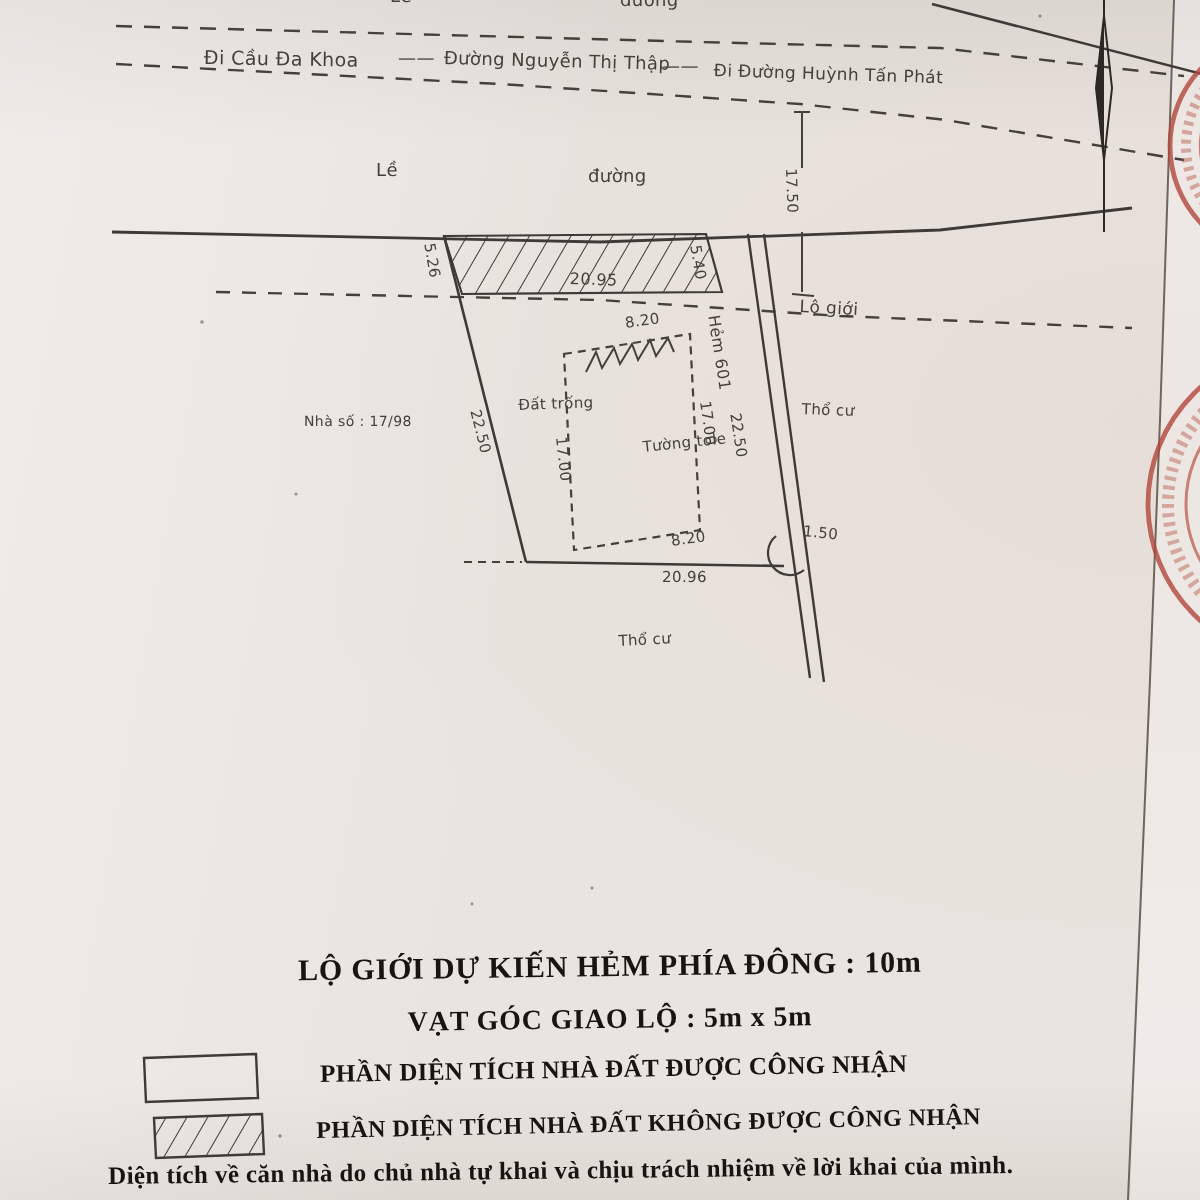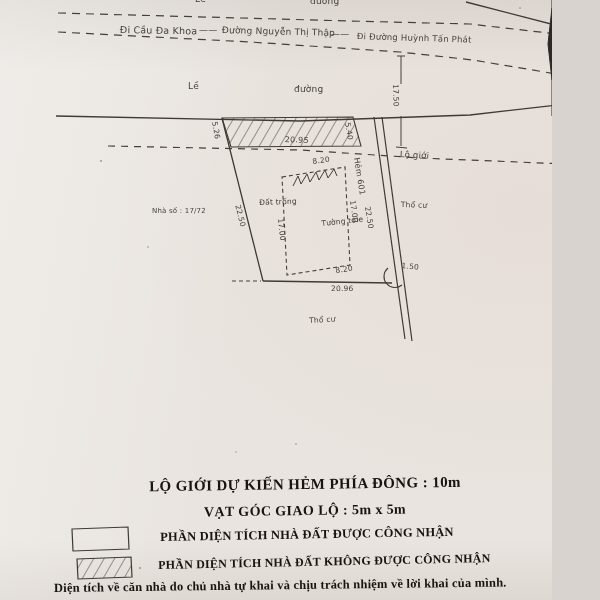--- a/index.html
+++ b/index.html
@@ -1,17 +1,17 @@
 <!DOCTYPE html>
 <html><head>
 <meta charset="utf-8">
 <style>
   html,body{margin:0;padding:0;background:#d8d3ce;}
   .page{
-    position:relative;width:552px;height:600px;overflow:hidden;
+    position:relative;width:600px;height:600px;overflow:hidden;
     background:
       radial-gradient(ellipse at 95% 35%, rgba(205,160,152,.10), rgba(0,0,0,0) 55%),
       linear-gradient(100deg, rgba(255,255,255,.30), rgba(255,255,255,0) 45%),
       linear-gradient(rgba(110,100,92,.10), rgba(0,0,0,0) 12%),
       linear-gradient(0deg, rgba(120,108,96,.10), rgba(0,0,0,0) 10%),
       #e9e4df;
     font-family:"DejaVu Sans",sans-serif;
   }
   svg.draw{position:absolute;left:0;top:0;}
   .lbl{position:absolute;white-space:nowrap;color:#46403a;transform-origin:0 0;
@@ -99,36 +99,36 @@
       <circle cx="140" cy="568" r="0.9"></circle>
         <circle cx="296" cy="444" r="0.8"></circle>
       <circle cx="520" cy="8" r="0.8"></circle>
         <circle cx="236" cy="452" r="0.7"></circle>
     </g>
   </svg>
 
   <div class="lbl h9" style="left:195px;top:-5px;">Lề</div>
   <div class="lbl h9" style="left:310px;top:-3px;">đường</div>
 
-  <div class="lbl" style="left:102px;top:25px;font-size:9.5px;transform:rotate(1deg);margin-left:18px;">Đi Cầu Đa Khoa</div>
+  <div class="lbl" style="left:102px;top:25px;font-size:9.5px;transform:rotate(1deg);">Đi Cầu Đa Khoa</div>
   <div class="lbl h9" style="left:199px;top:26px;">——</div>
   <div class="lbl h9" style="left:222px;top:26px;transform:rotate(1.5deg);">Đường Nguyễn Thị Thập</div>
   <div class="lbl h9" style="left:331px;top:30px;">——</div>
   <div class="lbl h85" style="left:357px;top:32px;transform:rotate(1.8deg);">Đi Đường Huỳnh Tấn Phát</div>
 
   <div class="lbl h9" style="left:188px;top:82px;">Lề</div>
   <div class="lbl h9" style="left:294px;top:85px;">đường</div>
   <div class="lbl" style="left:399px;top:84px;transform:rotate(88deg);">17.50</div>
   <div class="lbl h85" style="left:400px;top:150px;transform:rotate(3deg);">Lộ giới</div>
 
   <div class="lbl" style="left:285px;top:136px;font-size:8px;transform:rotate(2deg);">20.95</div>
   <div class="lbl" style="left:218px;top:121px;transform:rotate(80deg);">5.26</div>
   <div class="lbl" style="left:351px;top:122px;transform:rotate(80deg);">5.40</div>
 
-  <div class="lbl" style="left:152px;top:208px;font-size:7px;">Nhà số : 17/72</div>
+  <div class="lbl" style="left:152px;top:208px;font-size:7px;">Nhà số : 17/98</div>
   <div class="lbl" style="left:241px;top:204px;transform:rotate(76deg);">22.50</div>
   <div class="lbl" style="left:259px;top:199px;transform:rotate(-2deg);">Đất trống</div>
   <div class="lbl" style="left:321px;top:220px;transform:rotate(-6deg);">Tường tole</div>
 
   <div class="lbl" style="left:312px;top:158px;transform:rotate(-8deg);">8.20</div>
   <div class="lbl" style="left:335px;top:267px;transform:rotate(-8deg);">8.20</div>
   <div class="lbl" style="left:284px;top:218px;transform:rotate(84deg);">17.00</div>
   <div class="lbl" style="left:356px;top:200px;transform:rotate(82deg);">17.00</div>
 
   <div class="lbl" style="left:360px;top:157px;transform:rotate(81deg);font-size:8px;">Hẻm 601</div>

